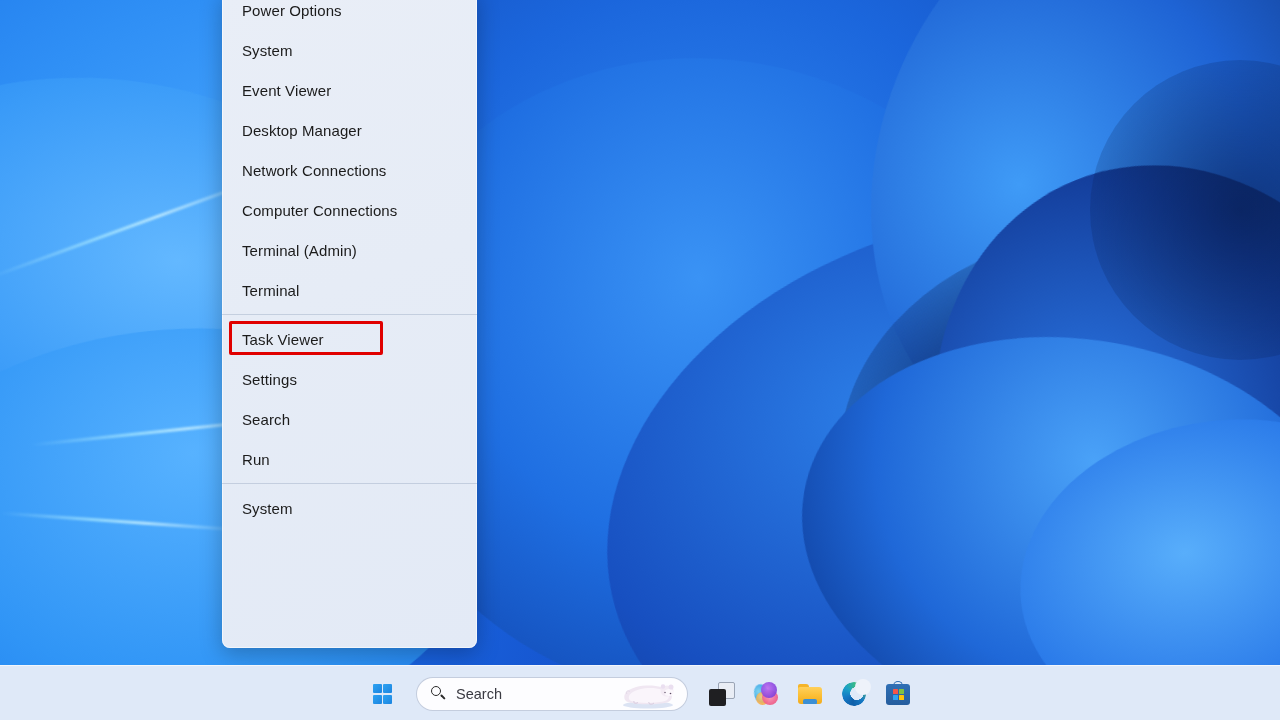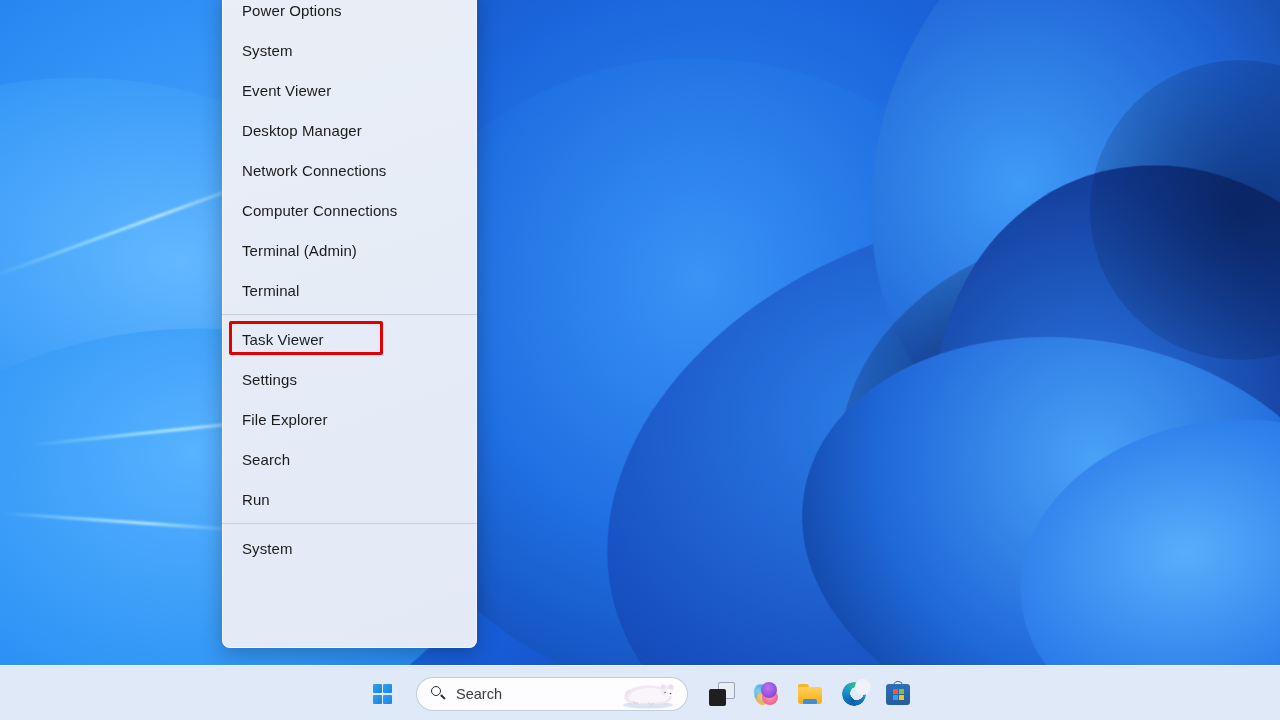--- a/index.html
+++ b/index.html
@@ -463,23 +463,20 @@
       <span class="label">Terminal</span>
     </div>
 
     <div class="menu-sep"></div>
 
     <div class="menu-item">
       <span class="label">Task Viewer</span>
     </div>
     <div class="menu-item">
       <span class="label">Settings</span>
-    </div>
-    <div class="menu-item">
-      <span class="label">File Explorer</span>
     </div>
     <div class="menu-item">
       <span class="label">Search</span>
     </div>
     <div class="menu-item">
       <span class="label">Run</span>
     </div>
 
     <div class="menu-sep"></div>
 

